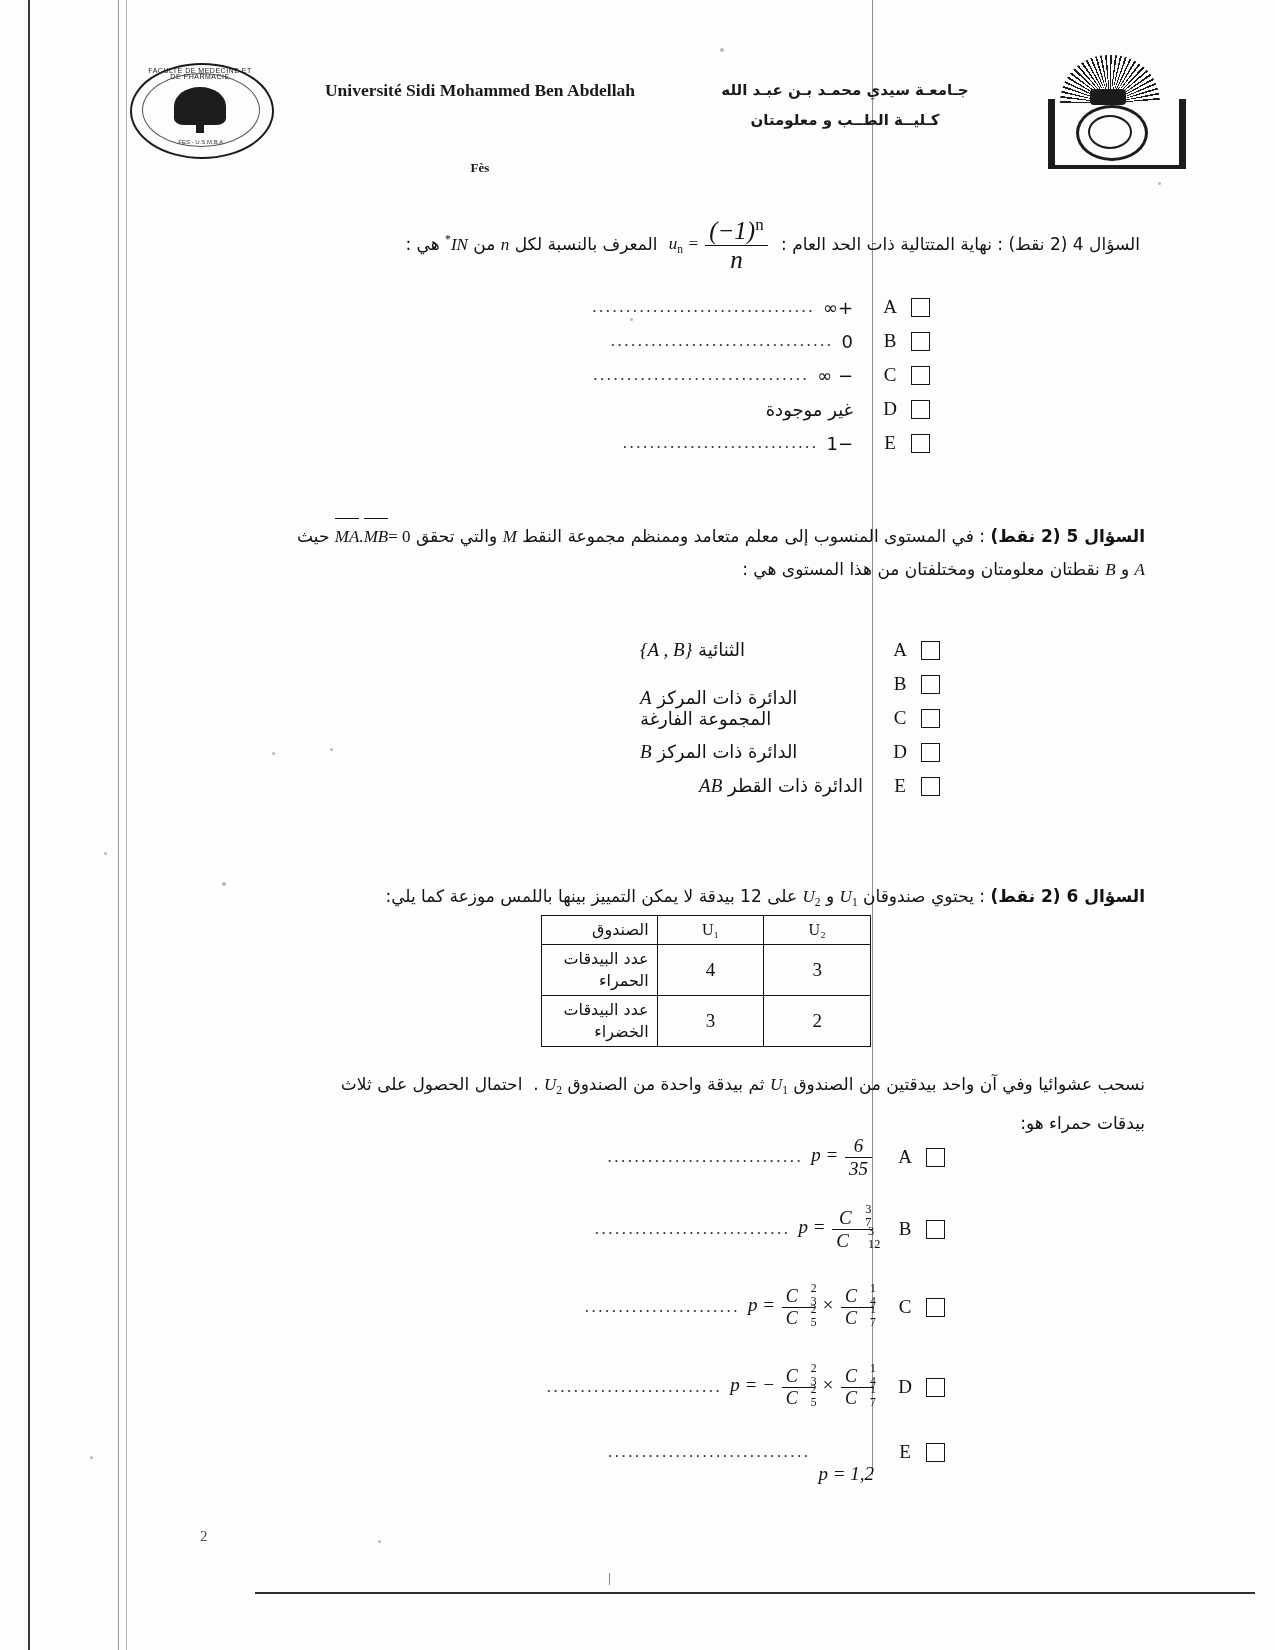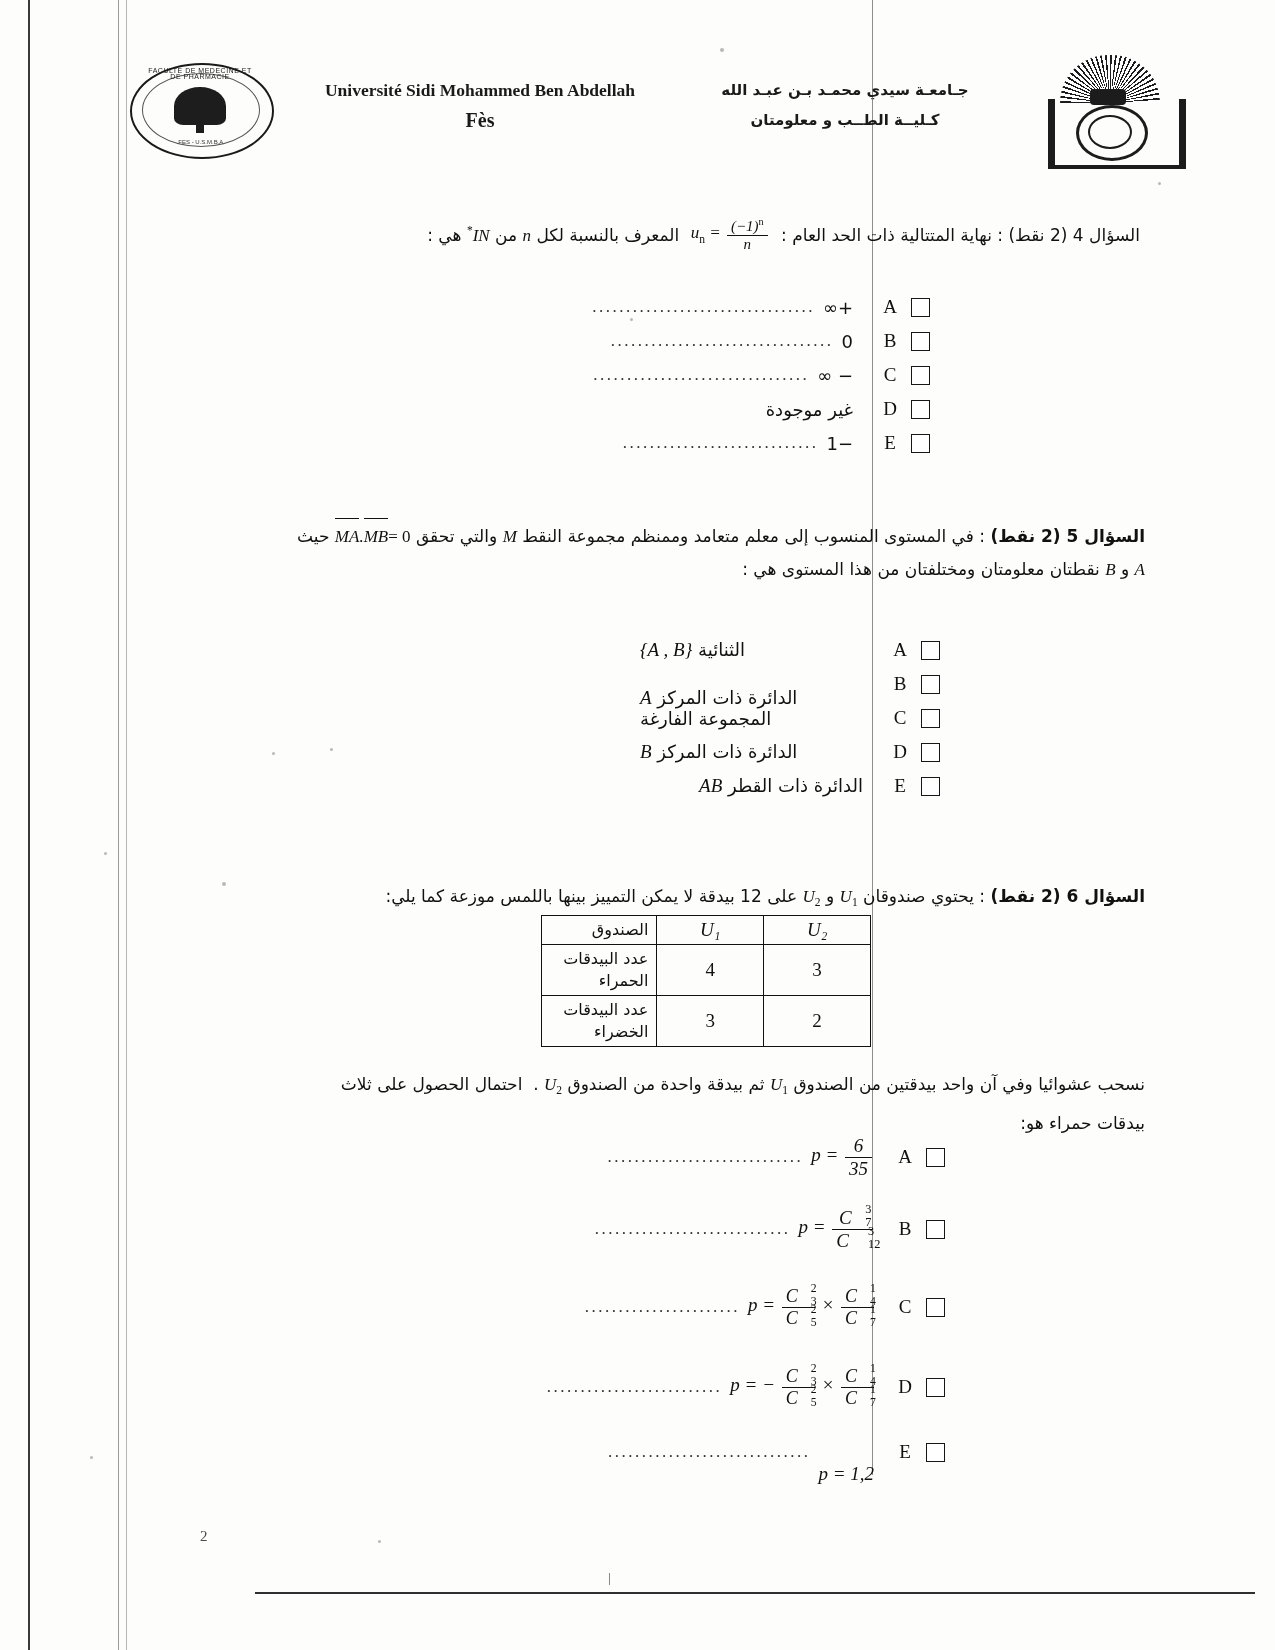--- a/index.html
+++ b/index.html
@@ -111,21 +111,21 @@
     width: 400px;
     text-align: center;
     direction: ltr;
     font-family: "Liberation Serif", serif;
     font-weight: bold;
     font-size: 17.5px;
     line-height: 30px;
     color: #1a1a1a;
   }
   .title-fr .l2 { font-size: 16.5px; }
-  .title-fr .l3 { font-size: 20px; }
+  .title-fr .l3 { font-size: 13px; margin-top: 48px; }
 
   .title-ar {
     position: absolute;
     right: 200px; top: 30px;
     width: 330px;
     text-align: center;
     direction: rtl;
     font-family: "DejaVu Sans", sans-serif;
     font-weight: bold;
     font-size: 15px;
@@ -284,22 +284,21 @@
     text-align: right;
     padding-right: 8px;
     line-height: 22px;
   }
   .tbl td.num {
     font-family: "Liberation Serif", serif;
     font-size: 19px;
   }
   .tbl td.hd {
     font-family: "Liberation Serif", serif;
-    font-style: italic;
-    font-size: 19px;
+    font-size: 16px;
   }
   .vecbar {
     position: relative;
     display: inline-block;
     font-style: italic;
   }
   .vecbar::before {
     content: "";
     position: absolute;
     left: 0; right: 0; top: -3px;
@@ -361,21 +360,21 @@
       <div class="serpent"></div>
       <div class="serpent2"></div>
     </div>
   </div>
 
   <div class="q-stem" style="left:290px; top:215px; width:850px;">
     <span style="display:inline-block; direction:rtl;">
       <span>السؤال 4 (2 نقط) : نهاية المتتالية ذات الحد العام :</span>
       <span class="mathy" style="direction:ltr; display:inline-block; vertical-align:middle; margin:0 6px;">
         u<span class="sub">n</span> =
-        <span class="frac" style="font-size:15px;">
+        <span class="frac" style="font-size:25px;">
           <span class="num">(−1)<span class="sup">n</span></span>
           <span class="den">n</span>
         </span>
       </span>
       <span>المعرف بالنسبة لكل <span class="mathy">n</span> من <span class="mathy">IN<span class="sup">*</span></span> هي :</span>
     </span>
   </div>
 
   <div class="choices" style="left:560px; top:290px; width:370px;">
     <div class="choice">

